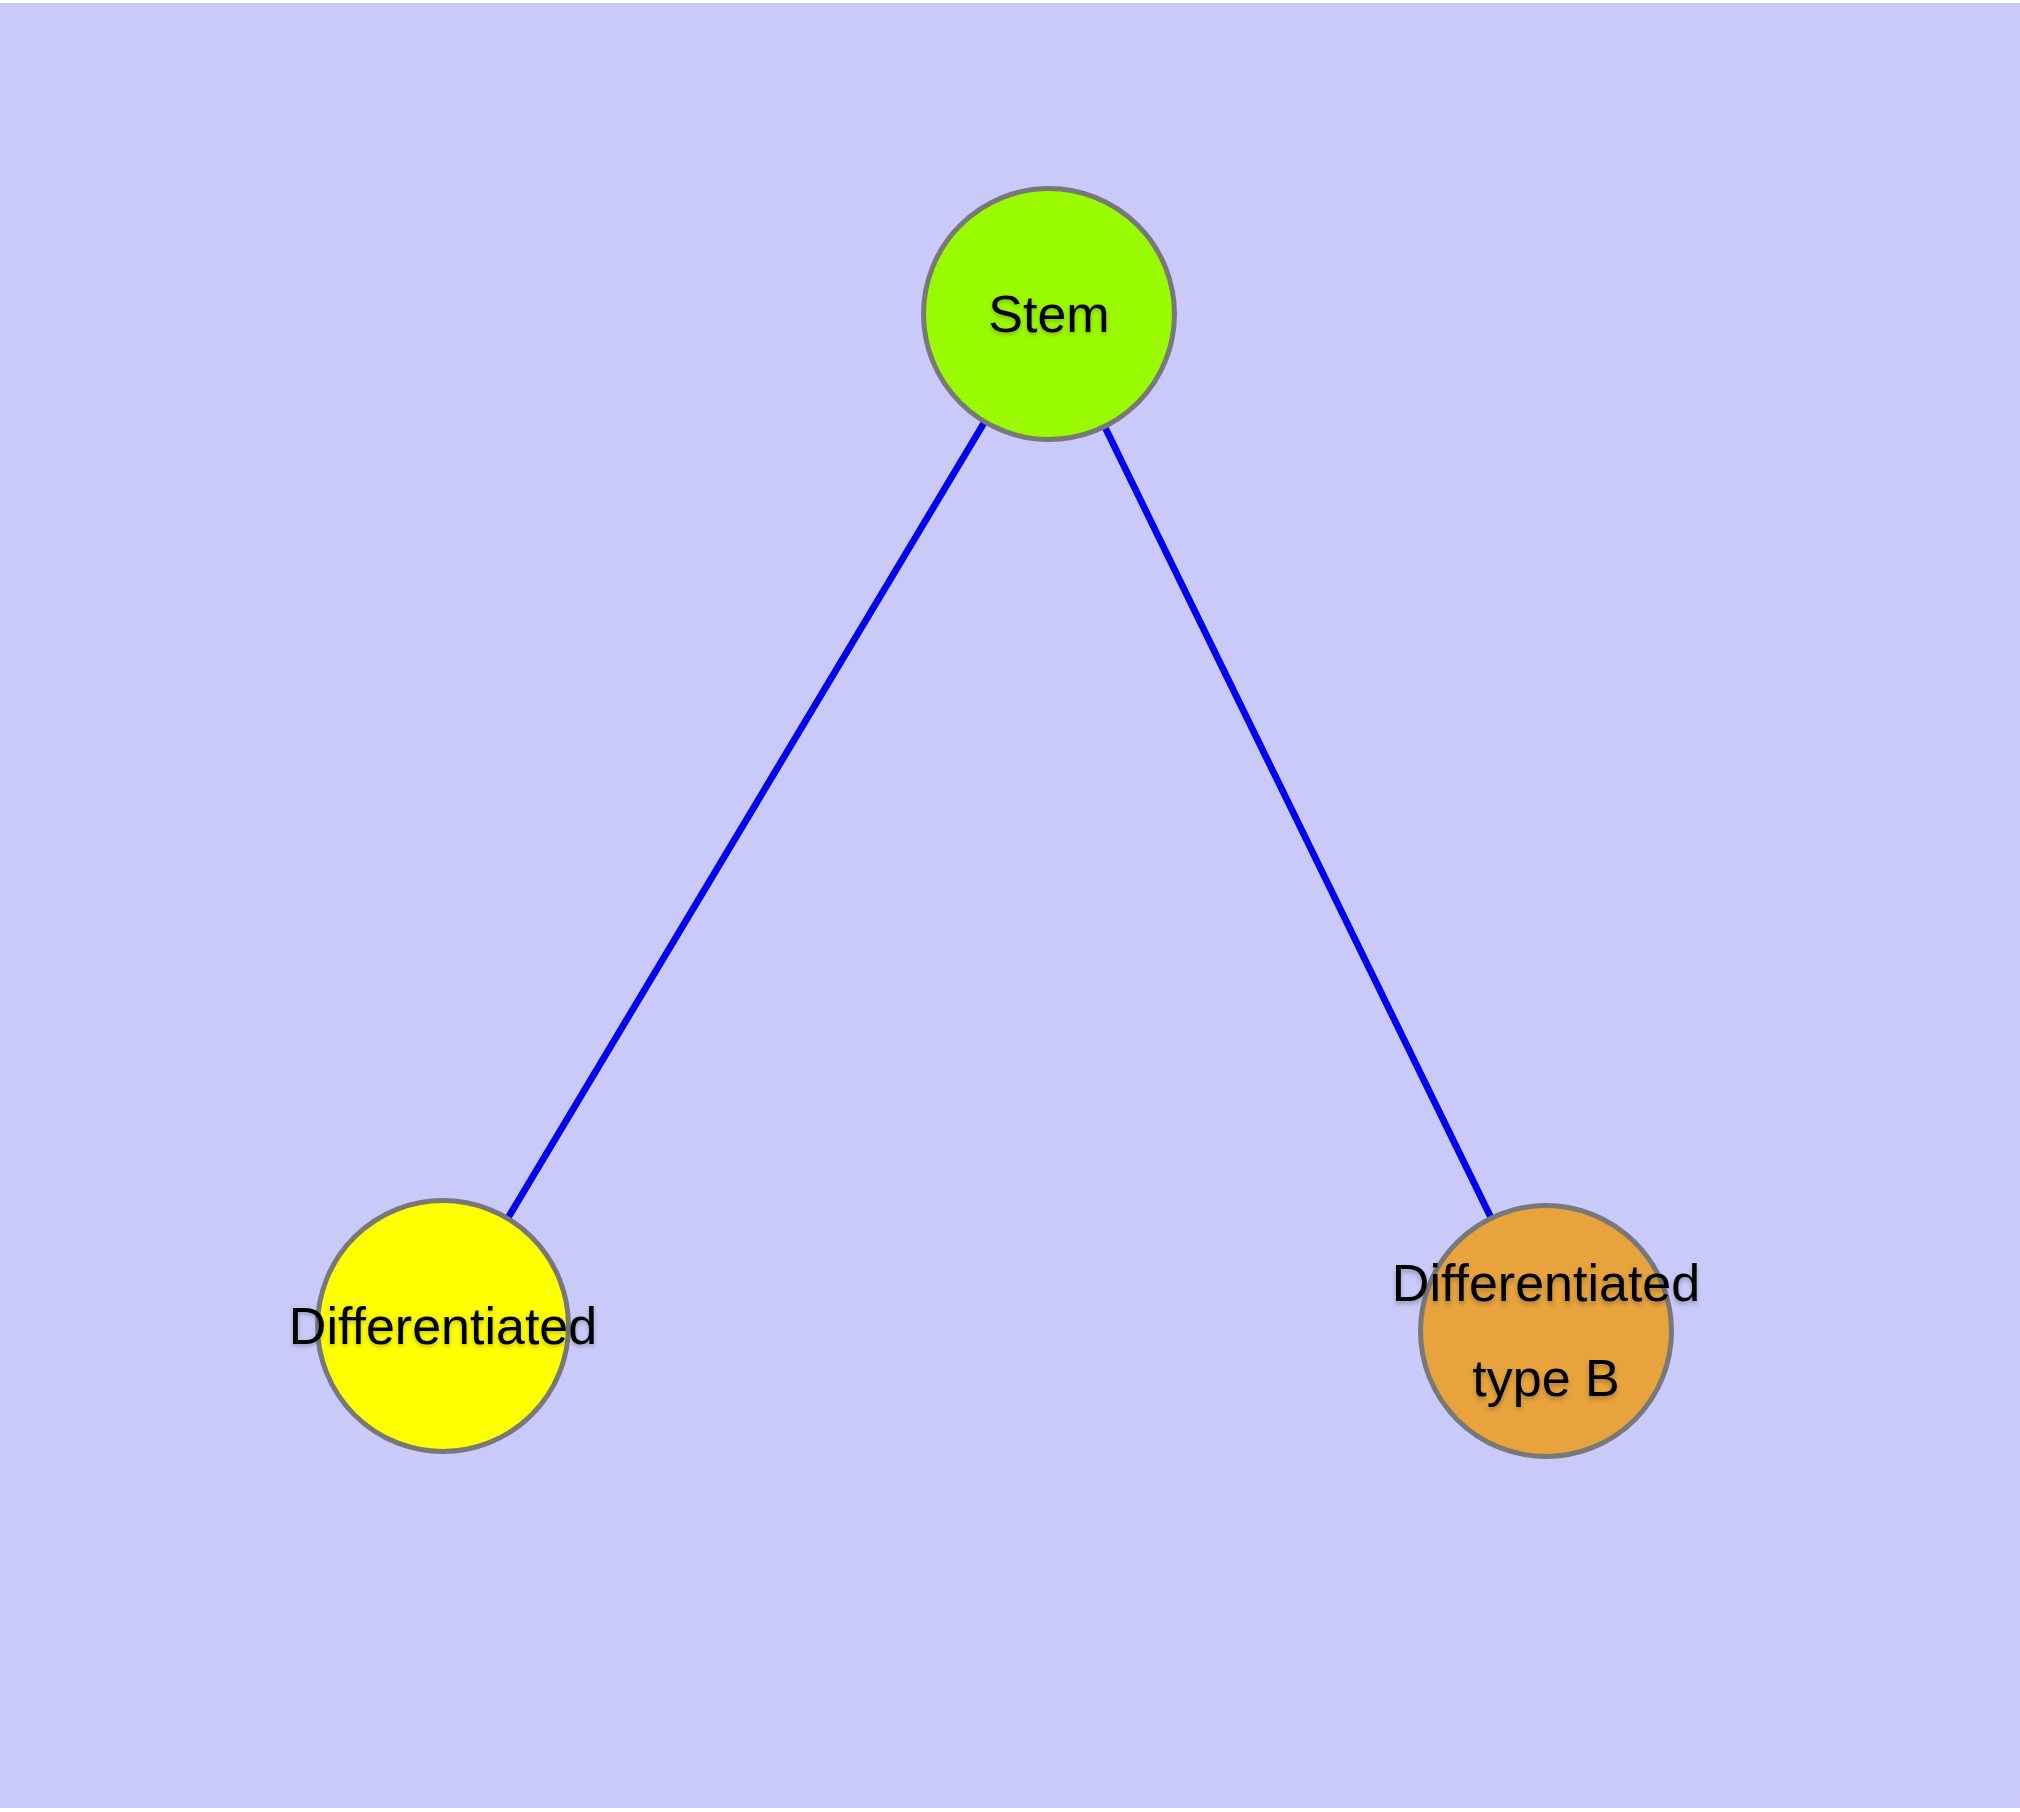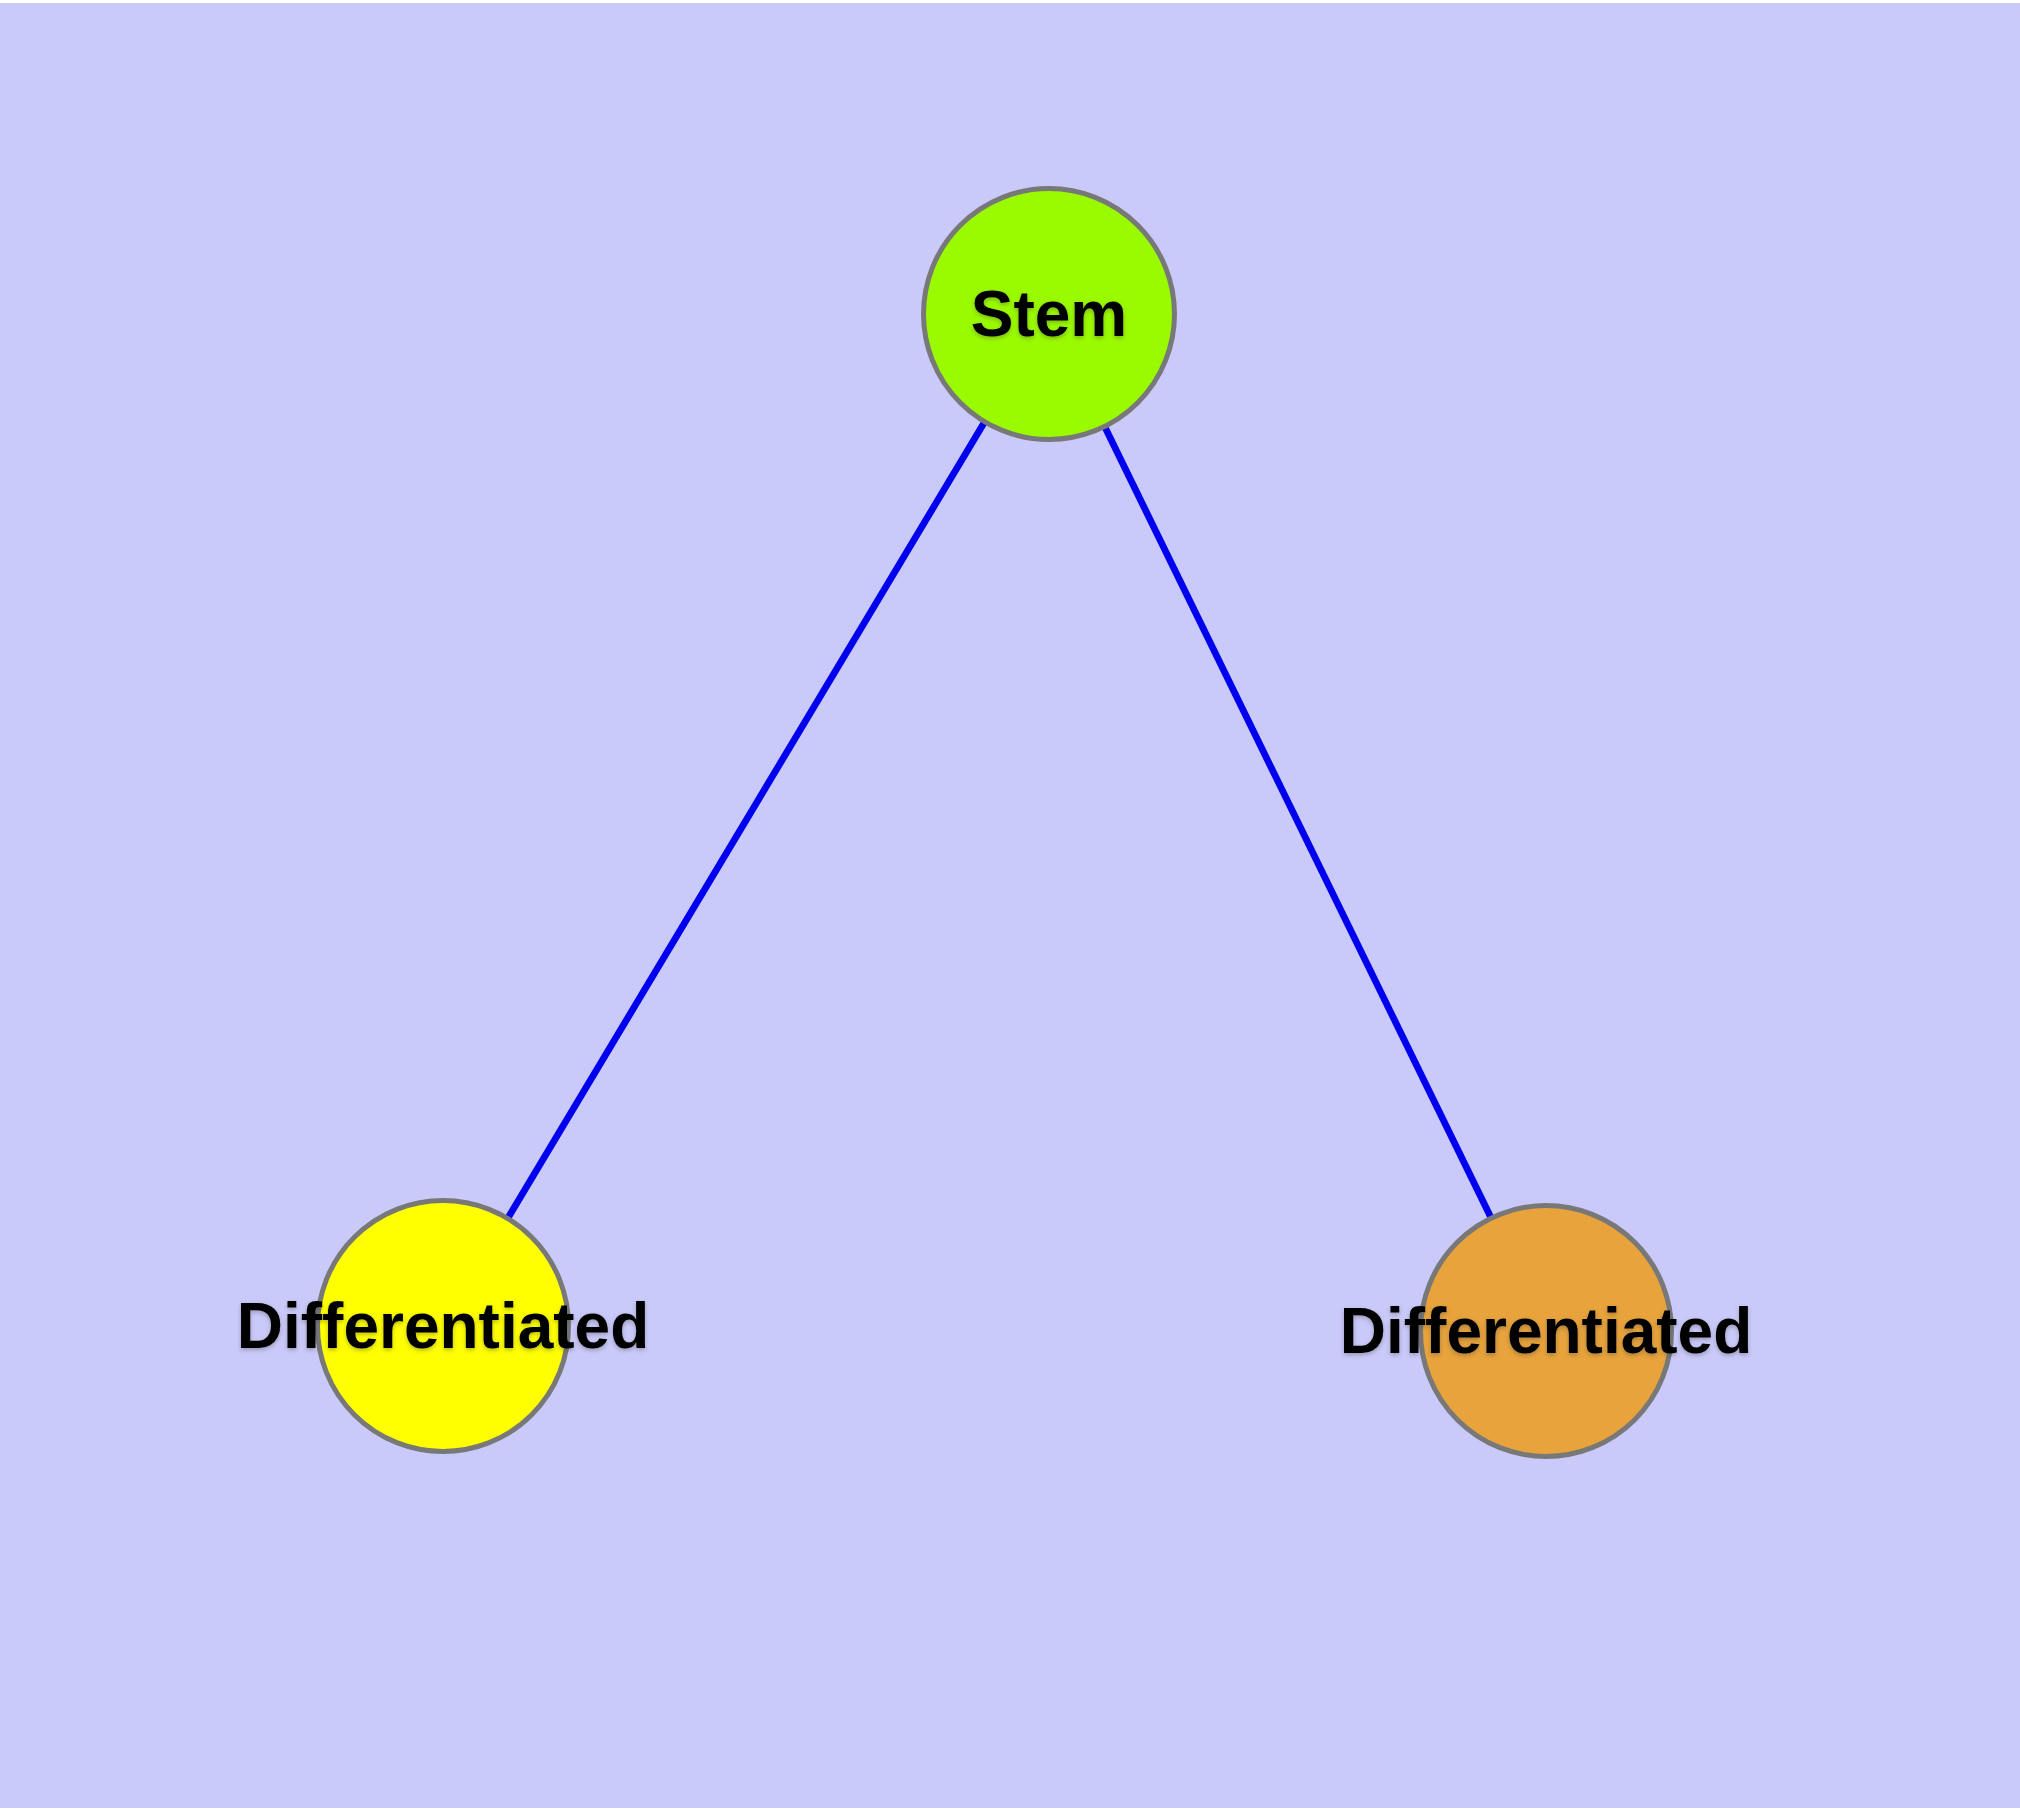--- a/index.html
+++ b/index.html
@@ -38,22 +38,22 @@
     position: absolute;
     border-radius: 50%;
     border: 5.1px solid #787878;
     box-sizing: border-box;
   }
   .node-label {
     position: absolute;
     left: 50%;
     top: 50%;
     transform: translate(-50%, -50%);
-    font-weight: bold;
-    font-size: 64px;
+    font-weight: normal;
+    font-size: 52px;
     line-height: 95px;
     text-align: center;
     white-space: nowrap;
     color: #000000;
     text-shadow: 0 2.5px 4.2px rgba(60, 60, 60, 0.35);
   }
 </style>
 </head>
 <body>
 
@@ -73,16 +73,17 @@
 
   <div class="node" style="left: 315px; top: 1198px; width: 256px; height: 256px; background: rgb(255, 255, 0); border-color: rgb(120, 120, 120);">
     <div class="node-label">
       <div>Differentiated</div>
     </div>
   </div>
 
   <div class="node" style="left: 1418px; top: 1203px; width: 256px; height: 256px; background: rgb(232, 163, 60); border-color: rgb(120, 120, 120);">
     <div class="node-label">
       <div>Differentiated</div>
+      <div>type B</div>
     </div>
   </div>
 </div>
 
 
 </body></html>

